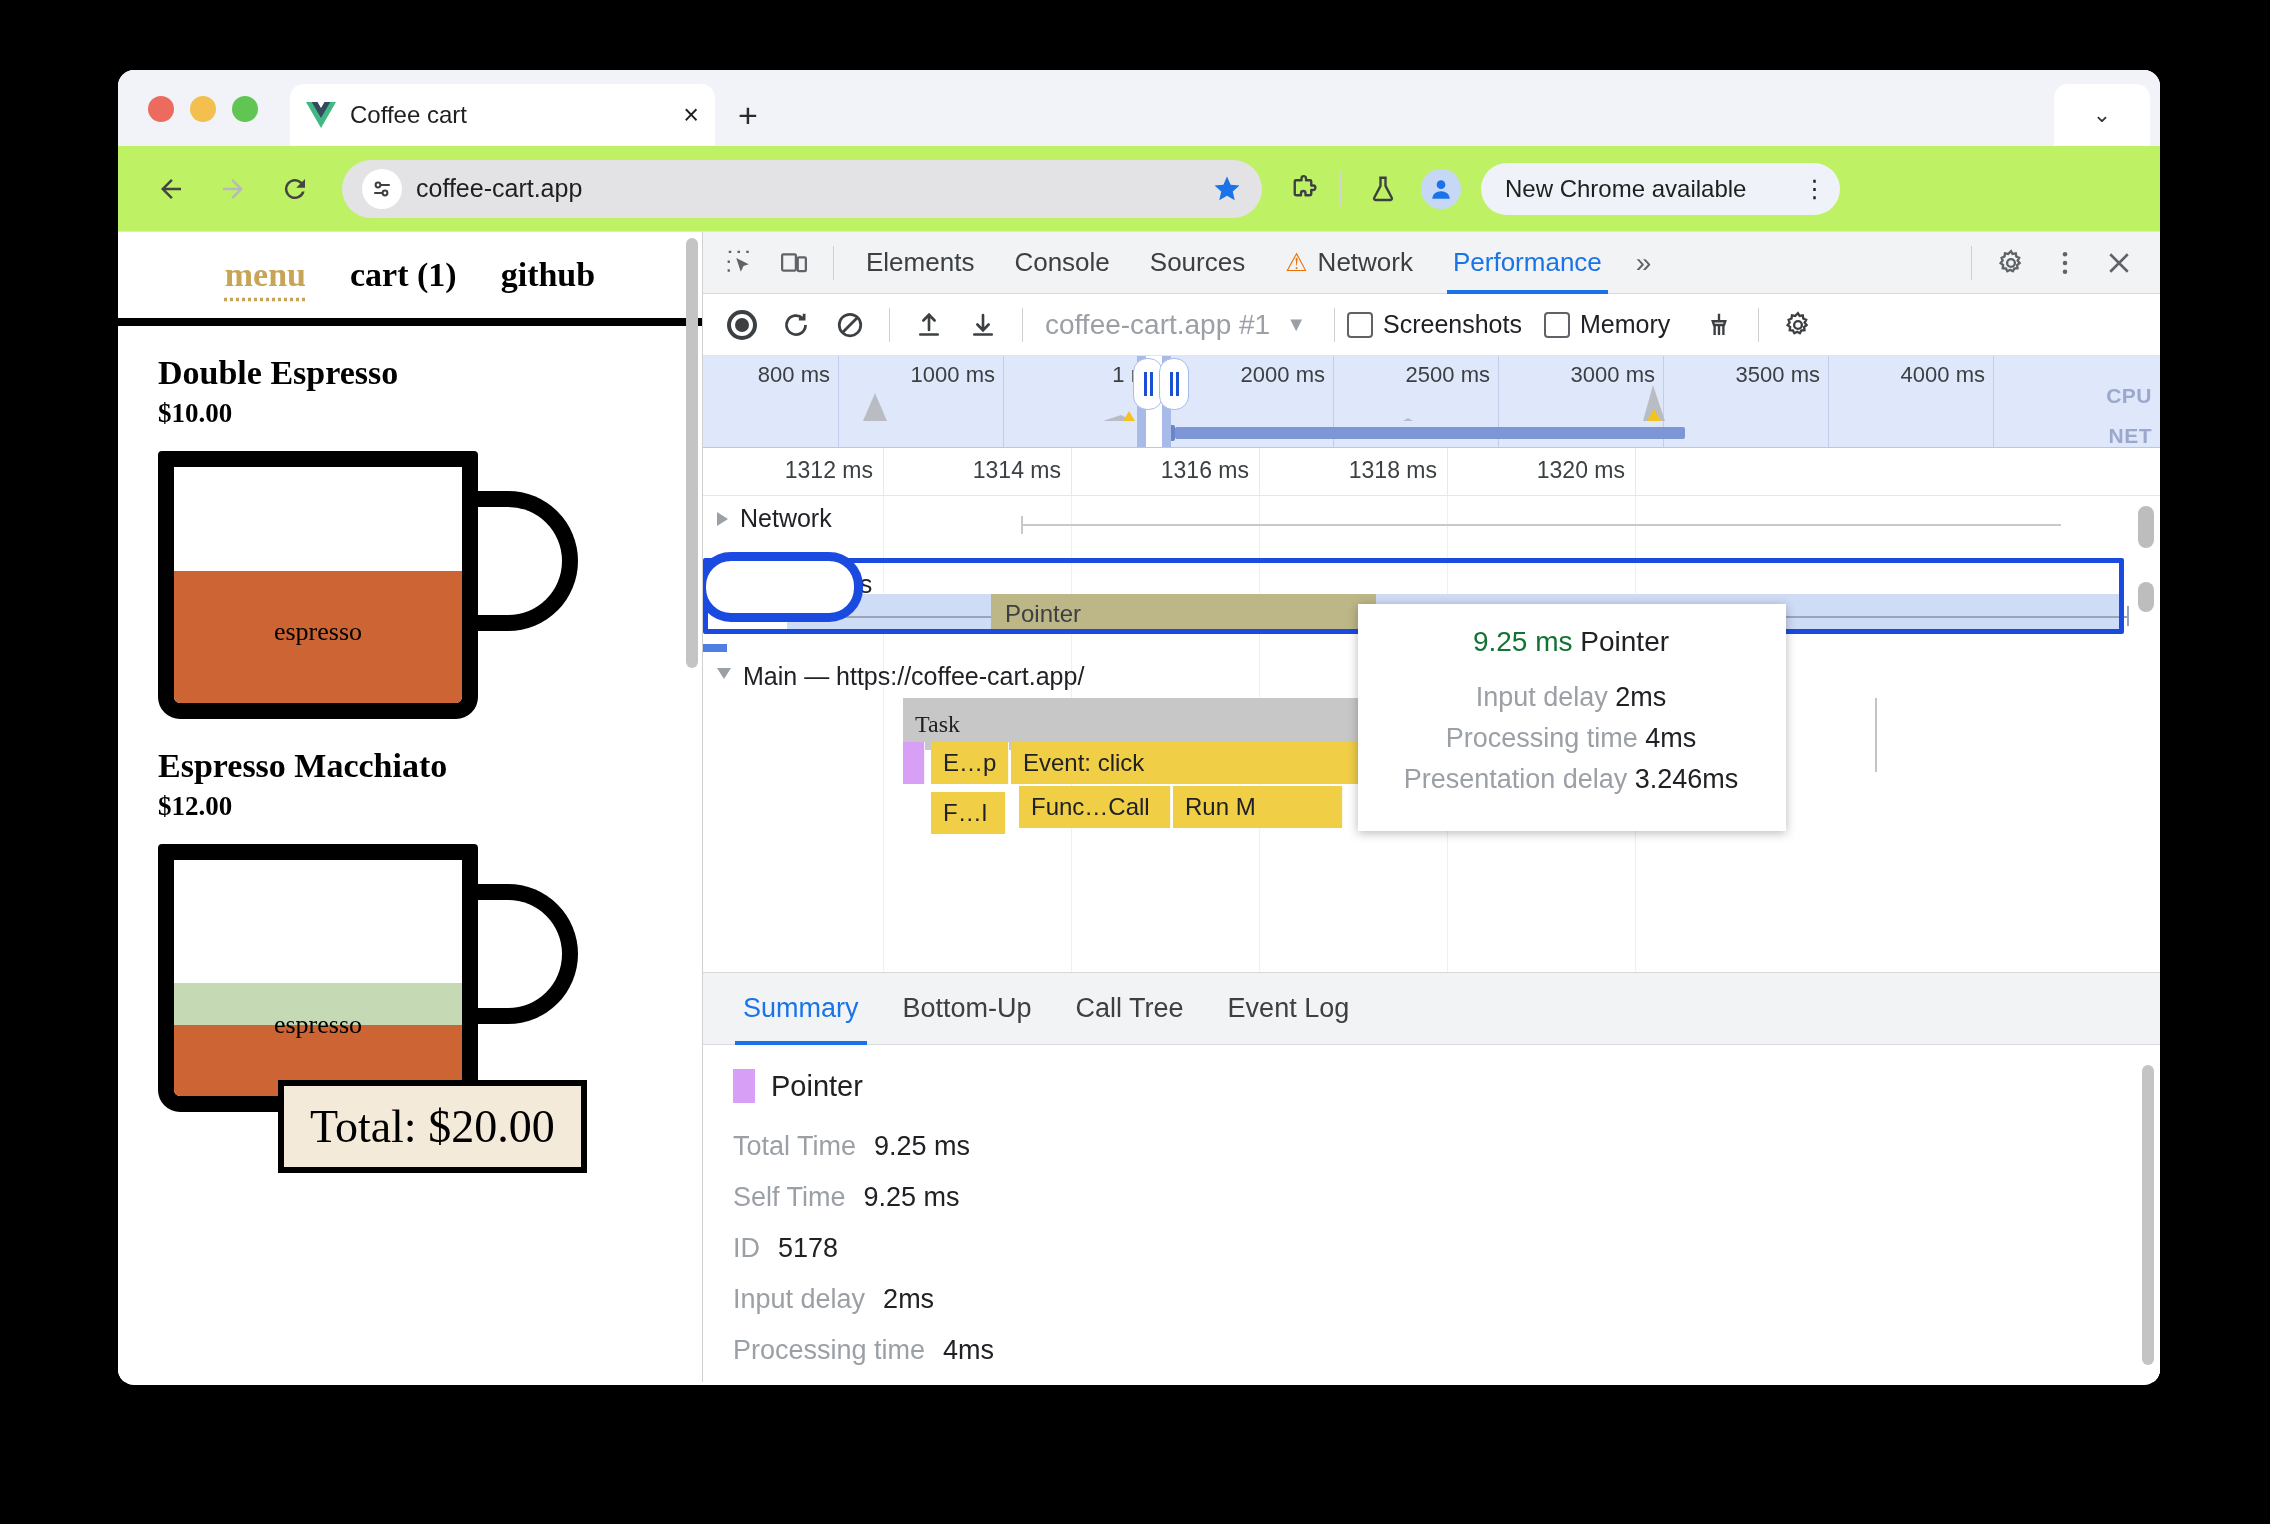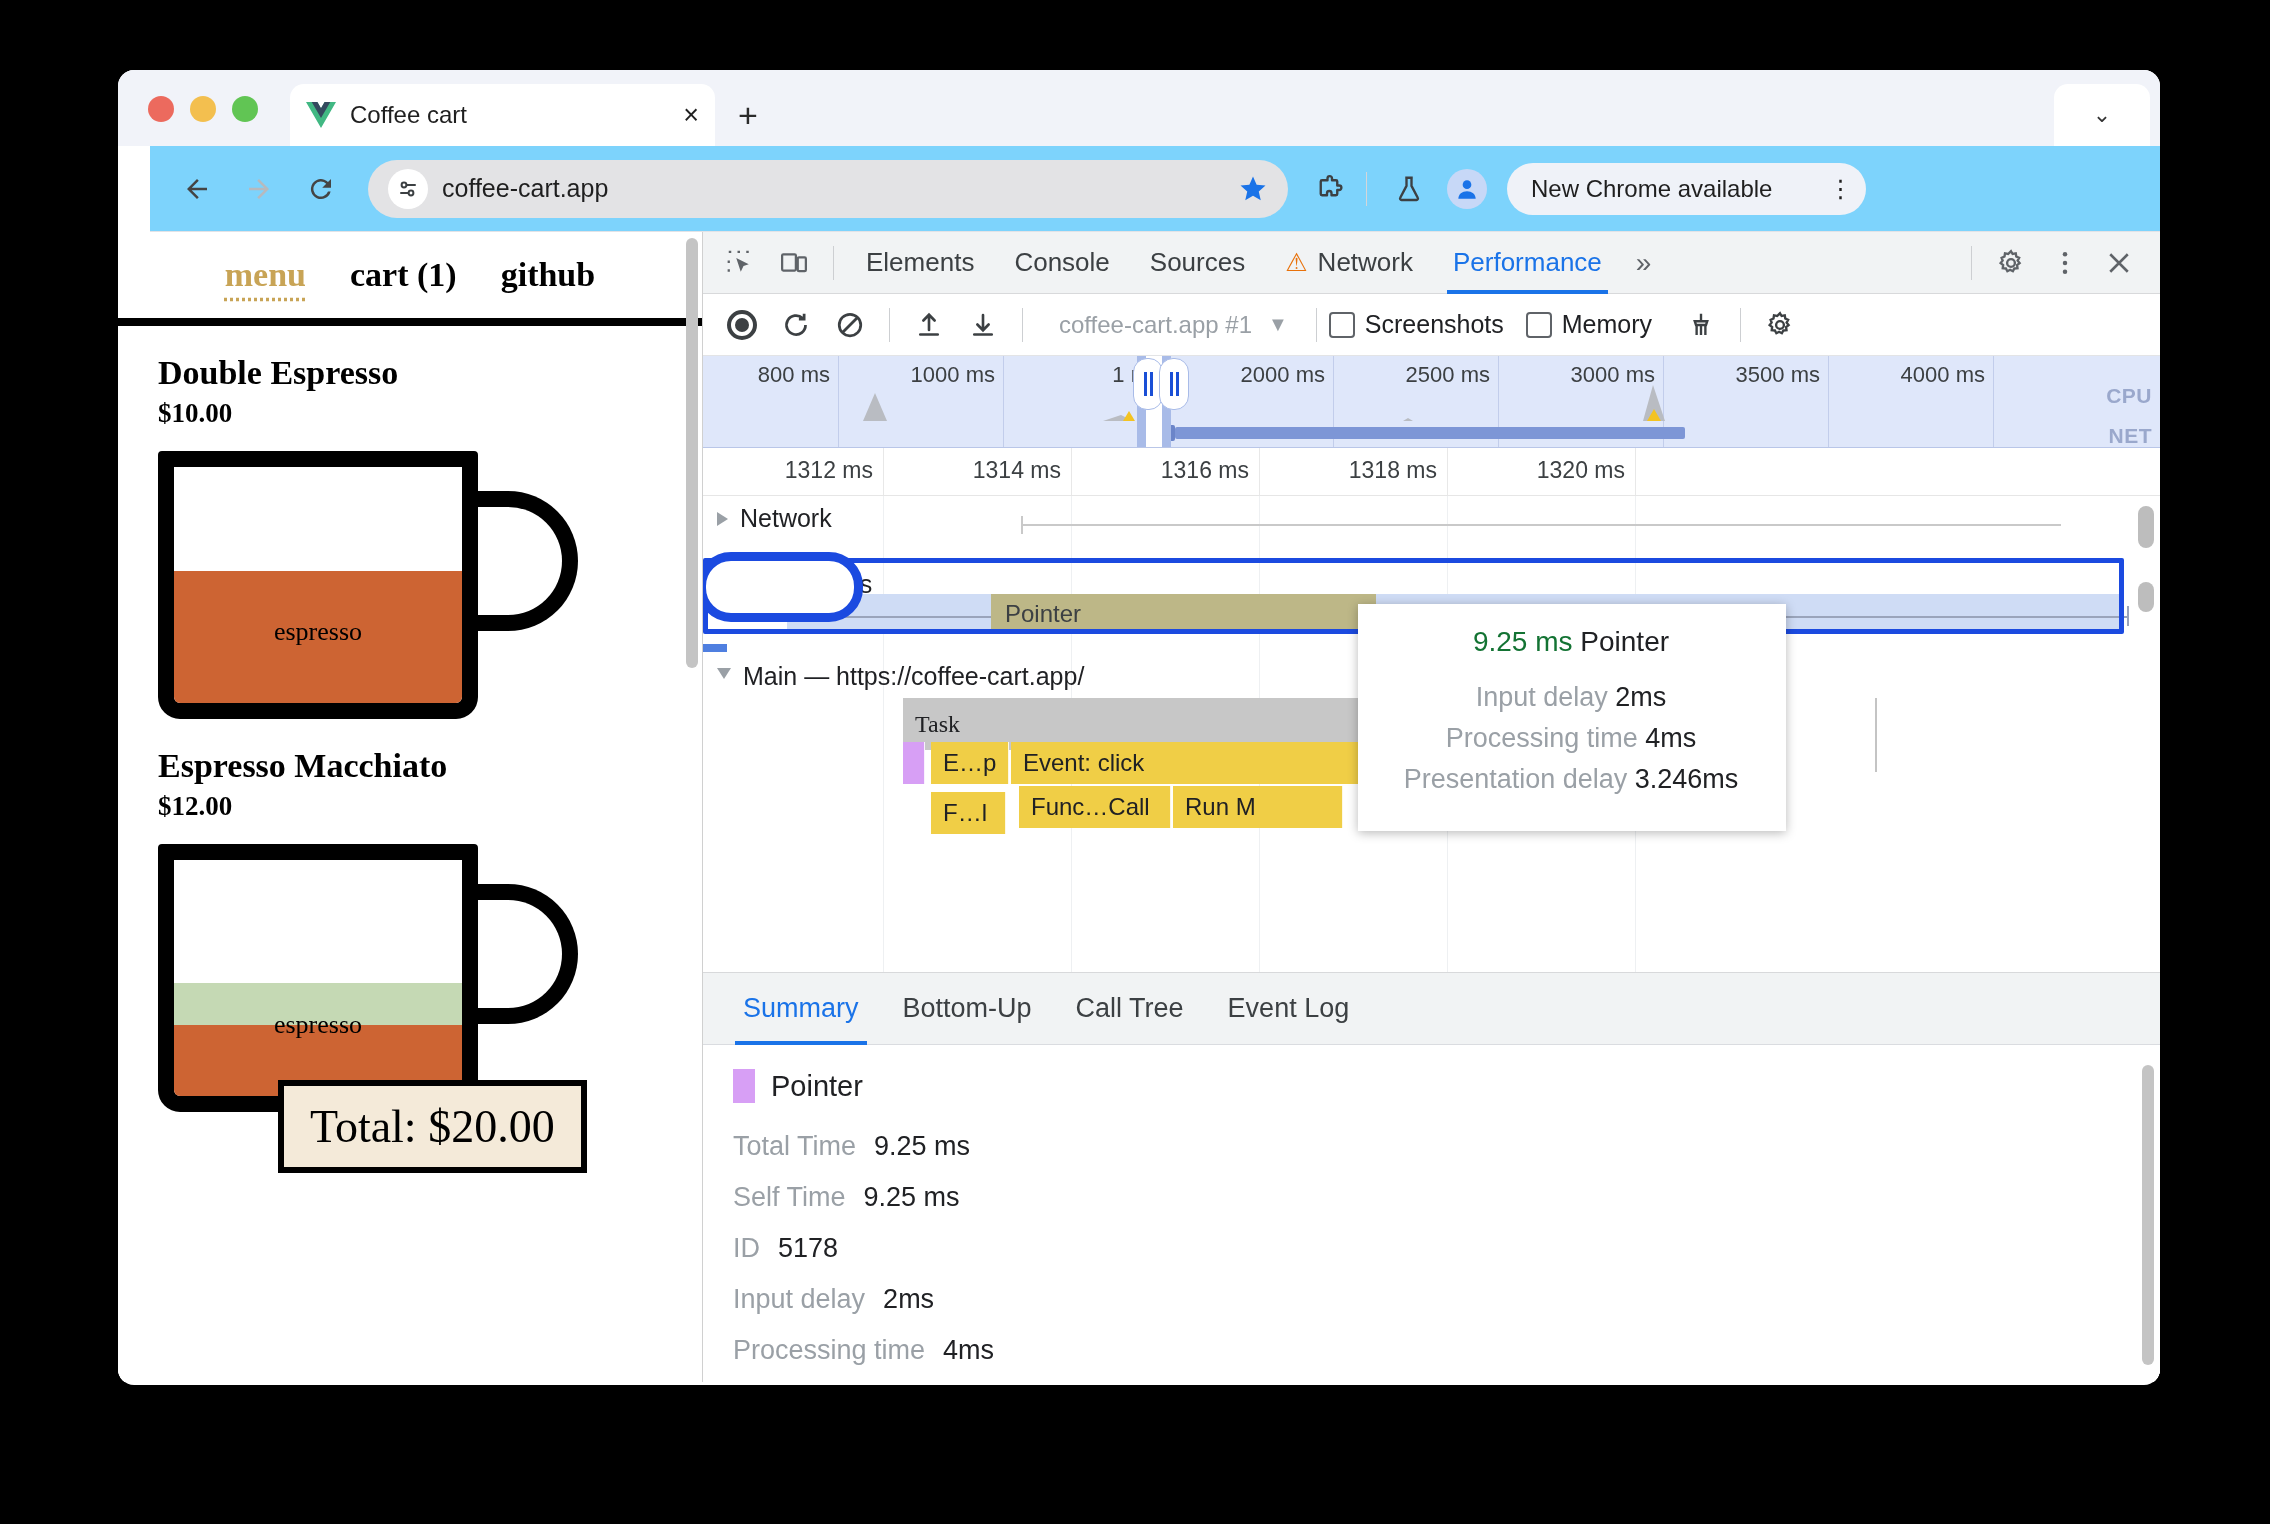--- a/index.html
+++ b/index.html
@@ -49,24 +49,23 @@
   }
   .tabstrip-chev {
     position: absolute; right: 10px; bottom: 0;
     width: 96px; height: 62px; background: #fff; border-radius: 14px 14px 0 0;
     display: flex; align-items: center; justify-content: center;
     font-size: 22px; color: #333; cursor: pointer;
   }
 
   
   .toolbar {
-    height: 86px; background: #7dd3fc;
-    display: flex; align-items: center; padding: 0 22px;
+    height: 86px; background: #bef264;
+    display: flex; align-items: center; padding: 0 28px;
     border-bottom: 1px solid #e2e3e7;
-    margin-left: 32px;
   }
   .navbtn {
     width: 50px; height: 50px; margin-right: 12px;
     display: flex; align-items: center; justify-content: center;
     color: #444; cursor: pointer;
   }
   .navbtn.disabled { color: #b7b9bd; }
   .omnibox {
     flex: 1; height: 58px; background: #e3e3e5; border-radius: 30px;
     display: flex; align-items: center; padding: 0 20px; margin: 0 10px;
@@ -161,21 +160,21 @@
   .dt-tab .warn { color:#e8710a; font-size: 25px; }
   .dt-more { font-size: 28px; color:#5f6368; padding: 0 14px; cursor:pointer; }
   .dt-right { margin-left:auto; display:flex; align-items:center; padding-right:14px; }
 
   .dt-toolbar2 {
     height: 62px; background:#fff; display:flex; align-items:center;
     padding-left: 12px; border-bottom:1px solid #e3e4e6;
   }
   .rec-dot { width: 30px; height:30px; border-radius:50%; border:4px solid #3c4043; position:relative; }
   .rec-dot::after { content:""; position:absolute; inset:4px; border-radius:50%; background:#3c4043; }
-  .t2-label { font-size: 24px; color:#9aa0a6; margin-left: 24px; white-space:nowrap; }
+  .t2-label { font-size: 28px; color:#9aa0a6; margin-left: 10px; white-space:nowrap; }
   .t2-caret { color:#9aa0a6; font-size: 20px; margin-left: 16px; cursor:pointer; }
   .chk { width:26px; height:26px; border:2px solid #5f6368; border-radius:4px; }
   .chk-label { font-size:25px; color:#202124; margin-left:10px; margin-right: 22px; white-space:nowrap; }
 
   
   .overview { position: relative; height: 92px; background:#dfe7fa; border-bottom: 1px solid #b9c6e8; overflow:hidden; }
   .ov-grid { position:absolute; inset:0; }
   .ov-gl { position:absolute; top:0; bottom:0; width:1px; background:#c2cdeb; }
   .ov-label { position:absolute; top: 6px; font-size: 22px; color:#3c4043; transform: translateX(-100%); padding-right: 8px; }
   .ov-side { position:absolute; right: 8px; font-size: 21px; font-weight:700; color:#9aa8cc; letter-spacing:.5px; }

